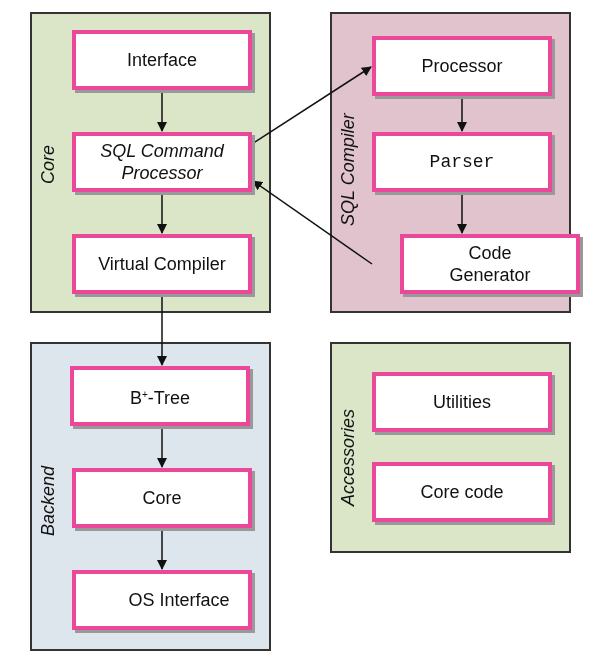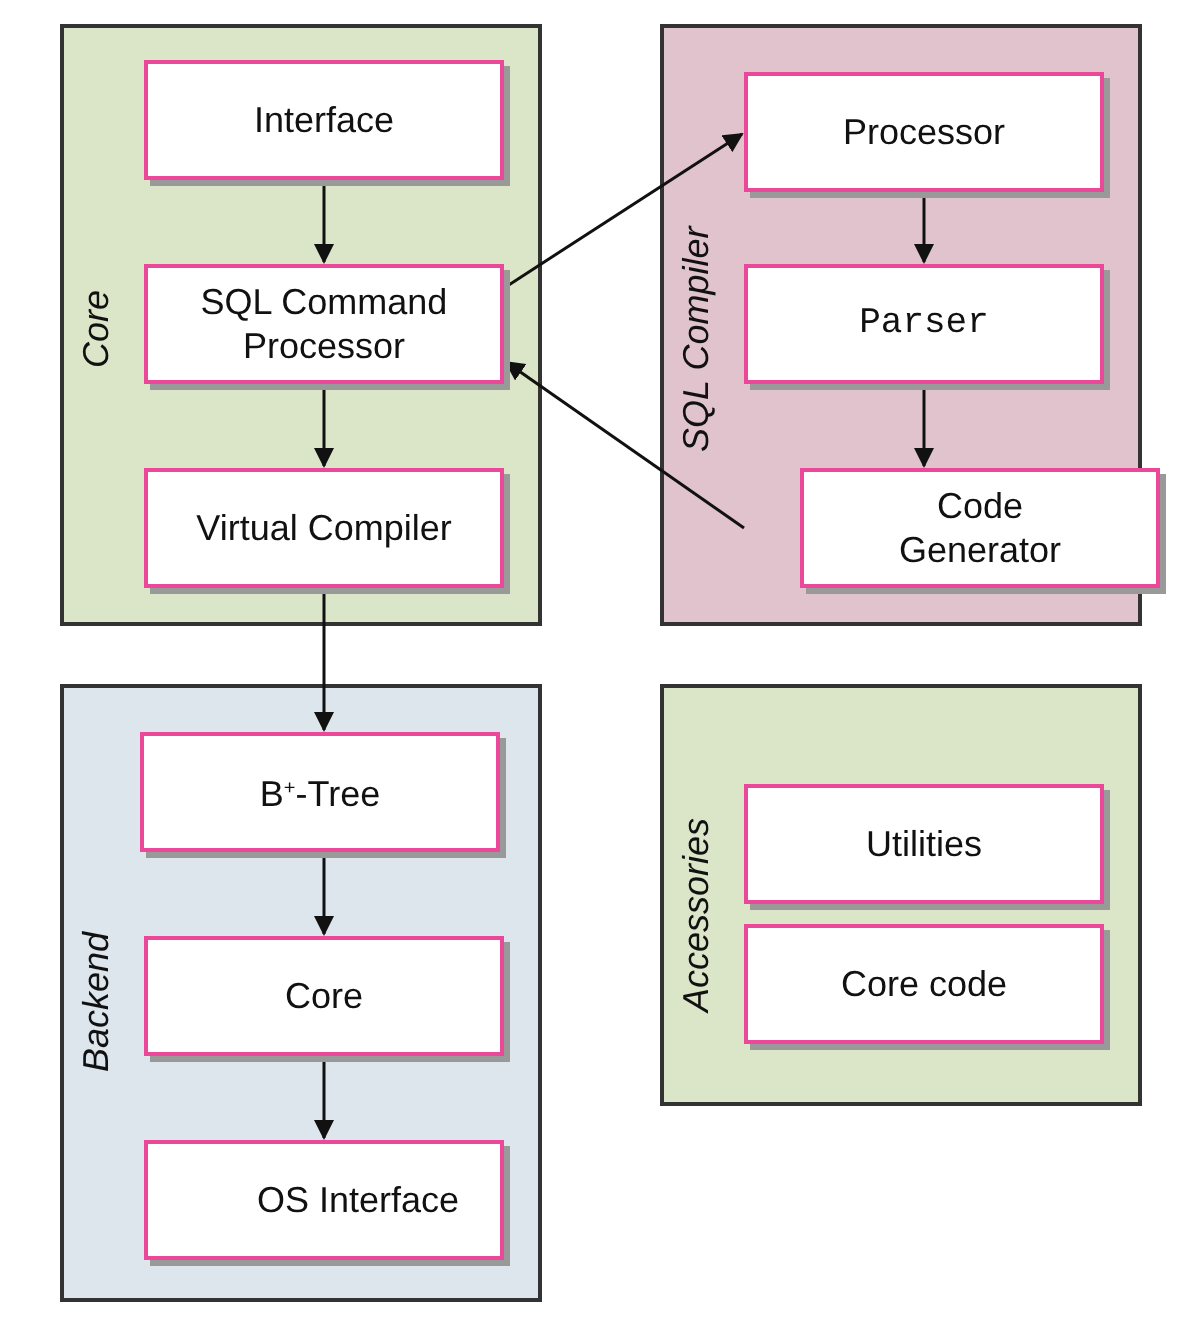--- a/index.html
+++ b/index.html
@@ -1,20 +1,20 @@
 <!DOCTYPE html>
 <html><head>
 <meta charset="utf-8">
 <style>
   html, body { margin:0; padding:0; background:#ffffff; }
   body { width:600px; height:661px; position:relative; overflow:hidden;
          font-family:"Liberation Sans", sans-serif; }
   .panel { position:absolute; border:2px solid #333; box-sizing:border-box; }
   .box { position:absolute; width:180px; height:60px; background:#fff;
-         border:2px solid #ec4899; box-sizing:border-box;
+         border:4px solid #ec4899; box-sizing:border-box;
          box-shadow:3px 3px 0 #999;
          display:flex; align-items:center; justify-content:center;
          text-align:center; font-size:18px; line-height:22px; color:#111; }
   .vlabel { position:absolute; font-style:italic; font-size:18px; color:#111;
             transform:rotate(-90deg); transform-origin:left top; white-space:nowrap; }
   svg { position:absolute; left:0; top:0; }
   sup { font-size:10px; vertical-align:6px; }
 </style>
 </head>
 <body>
@@ -42,21 +42,21 @@
   <line x1="462" y1="96" x2="462" y2="131" stroke="#111" stroke-width="1.5" marker-end="url(#ah)"></line>
   <line x1="462" y1="192" x2="462" y2="233" stroke="#111" stroke-width="1.5" marker-end="url(#ah)"></line>
   <line x1="372" y1="264" x2="253" y2="181" stroke="#111" stroke-width="1.5" marker-end="url(#ah)"></line>
   <line x1="162" y1="426" x2="162" y2="467" stroke="#111" stroke-width="1.5" marker-end="url(#ah)"></line>
   <line x1="162" y1="528" x2="162" y2="569" stroke="#111" stroke-width="1.5" marker-end="url(#ah)"></line>
 </svg>
 
 <div class="box" style="left:72px;top:30px;">
   <span>Interface</span>
 </div>
-<div class="box" style="left:72px;top:132px;">
+<div class="box" style="left:72px;top:132px;font-style:italic;">
   <span style="white-space:pre-line;">SQL Command
 Processor</span>
 </div>
 <div class="box" style="left:72px;top:234px;">
   <span>Virtual Compiler</span>
 </div>
 
 <div class="box" style="left:372px;top:36px;">
   <span>Processor</span>
 </div>
@@ -71,18 +71,18 @@
 <div class="box" style="left:58px;top:366px;margin-left:12px;">
   <span><span>B</span><sup>+</sup><span>-Tree</span></span>
 </div>
 <div class="box" style="left:72px;top:468px;">
   <span>Core</span>
 </div>
 <div class="box" style="left:72px;top:570px;padding-left:34px;">
   <span>OS Interface</span>
 </div>
 
-<div class="box" style="left:372px;top:392px;">
+<div class="box" style="left:372px;top:372px;">
   <span>Utilities</span>
 </div>
 <div class="box" style="left:372px;top:462px;">
   <span>Core code</span>
 </div>
 
 </body></html>

